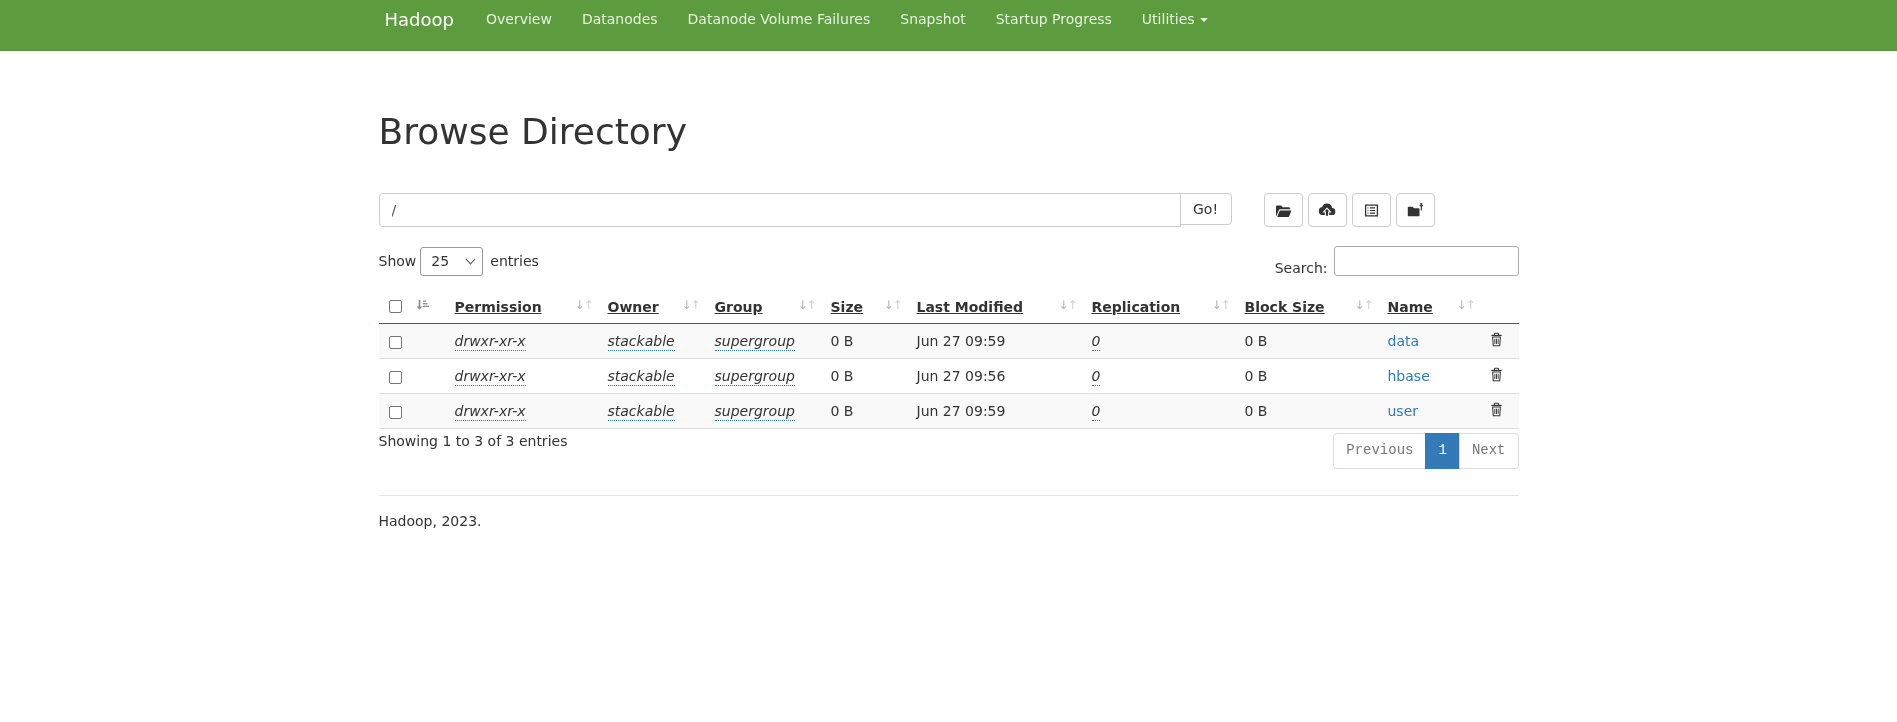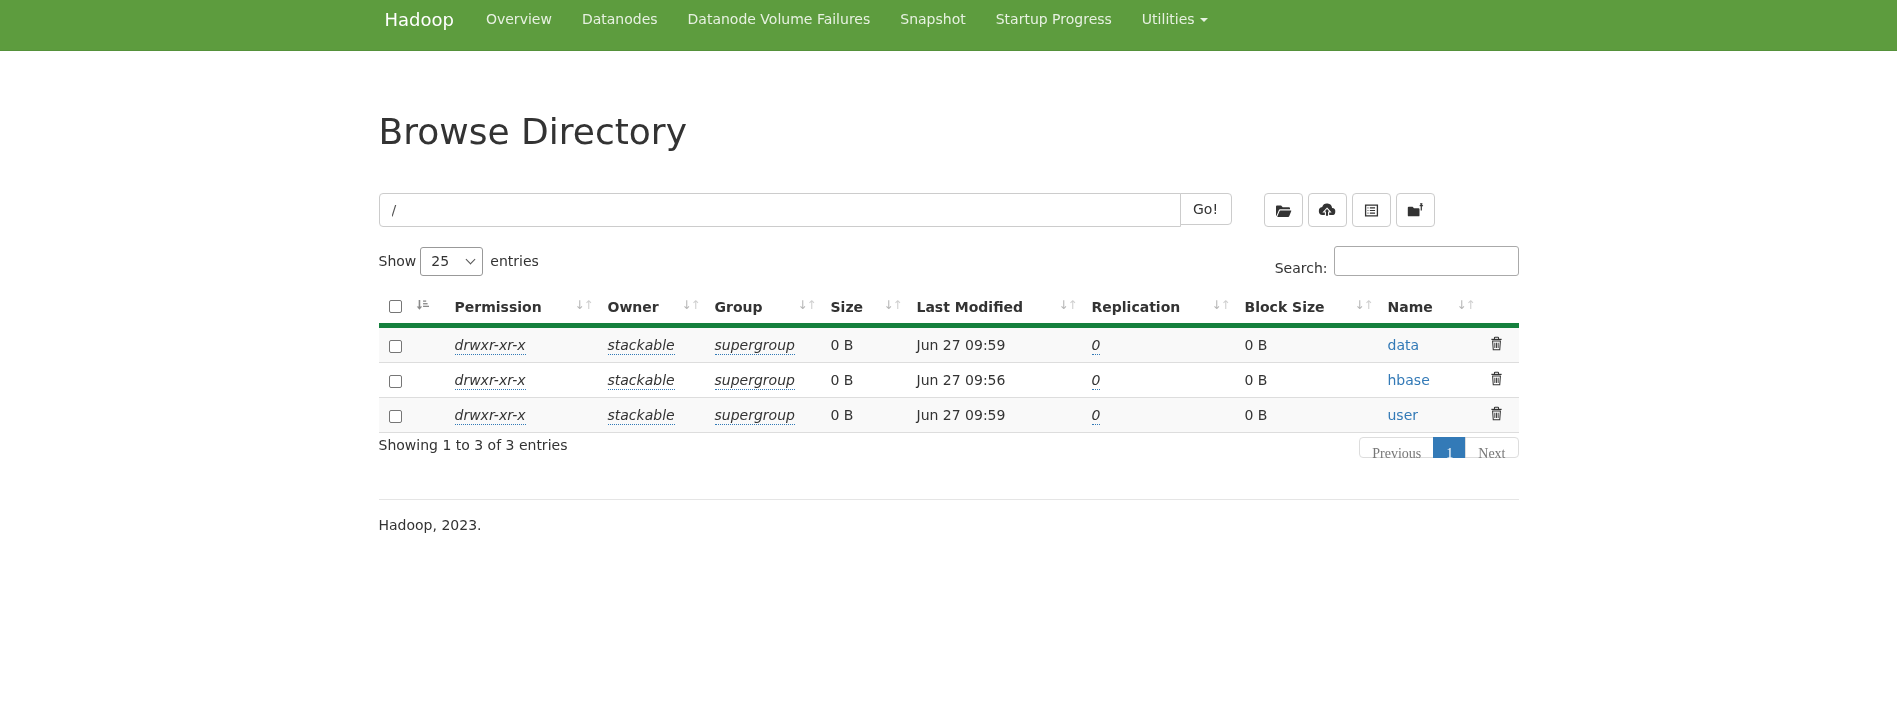--- a/index.html
+++ b/index.html
@@ -37,37 +37,37 @@
     font-size:14px;color:#333;font-family:inherit;outline:none;}
   .select-chevron{position:absolute;right:9px;top:9px;width:6px;height:6px;pointer-events:none;
     border-right:1.5px solid #555;border-bottom:1.5px solid #555;transform:rotate(45deg);}
   .entries-label{margin-left:3px;}
   .search-wrap{display:flex;align-items:flex-end;}
   .search-input{box-sizing:border-box;width:185px;height:30px;margin-left:6px;border:1px solid #aaa;
     border-radius:3px;padding:4px 8px;font-size:14px;font-family:inherit;outline:none;color:#333;}
   
   table.listing{margin-top:14px;width:1140px;border-collapse:collapse;table-layout:fixed;}
   th{position:relative;text-align:left;font-weight:bold;padding:8px 24px 8px 10px;
-     border-bottom:5px solid #15803d;white-space:nowrap;overflow:hidden;cursor:pointer;}
+     border-bottom:1px solid #15803d;white-space:nowrap;overflow:hidden;cursor:pointer;text-decoration:underline;}
   td{padding:8px 8px 8px 10px;border-bottom:1px solid #ddd;white-space:nowrap;overflow:hidden;}
   tbody tr:nth-child(odd){background:#f9f9f9;}
   .sort{position:absolute;right:5px;top:8px;font-size:12px;letter-spacing:-1px;font-weight:normal;}
   .s-down{color:#b5b5b5;}
   .s-up{color:#cfcfcf;}
   .chk{appearance:none;-webkit-appearance:none;width:13px;height:13px;border:1px solid #767676;
     border-radius:2px;background:#fff;margin:0;vertical-align:middle;cursor:pointer;}
   .th-first{display:flex;align-items:center;gap:13px;}
   .editable{border-bottom:1px dotted #337ab7;padding-bottom:1px;cursor:pointer;font-style:italic;}
   .name-link{color:#337ab7;text-decoration:none;cursor:pointer;}
   .trash-btn{background:none;border:none;padding:0;cursor:pointer;line-height:0;}
   
   .table-footer-row{display:flex;justify-content:space-between;margin-top:4px;height:35px;}
   .pagination{display:flex;}
-  .page-btn{box-sizing:border-box;height:21px;padding:6px 12px;border:1px solid #ddd;background:#fff;
-    color:#777;font-size:14px;line-height:20px;cursor:pointer;font-family:Liberation Serif, serif;}
+  .page-btn{box-sizing:border-box;height:36px;padding:6px 12px;border:1px solid #ddd;background:#fff;
+    color:#777;font-size:14px;line-height:20px;cursor:pointer;font-family:Liberation Mono, monospace;}
   .page-btn.prev{border-radius:4px 0 0 4px;}
   .page-btn.active{background:#337ab7;border-color:#337ab7;color:#fff;margin-left:-1px;cursor:default;}
   .page-btn.next{border-radius:0 4px 4px 0;margin-left:-1px;}
   hr.divider{border:none;border-top:1px solid #e5e5e5;margin:27px 0 0;}
   .page-footer{margin-top:17px;color:#333;}
 </style>
 </head>
 <body>
 
 <div class="navbar">

